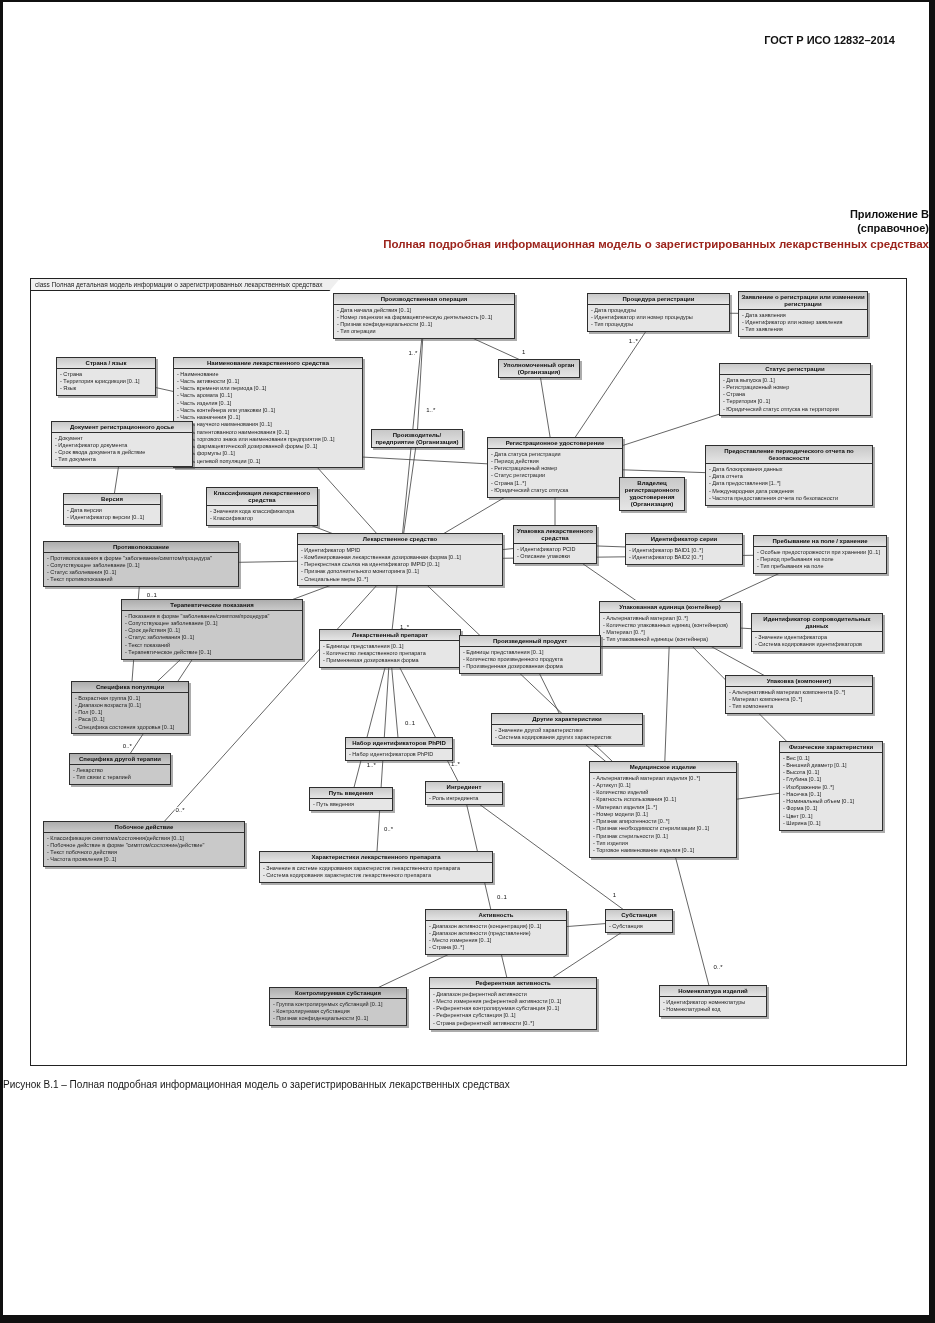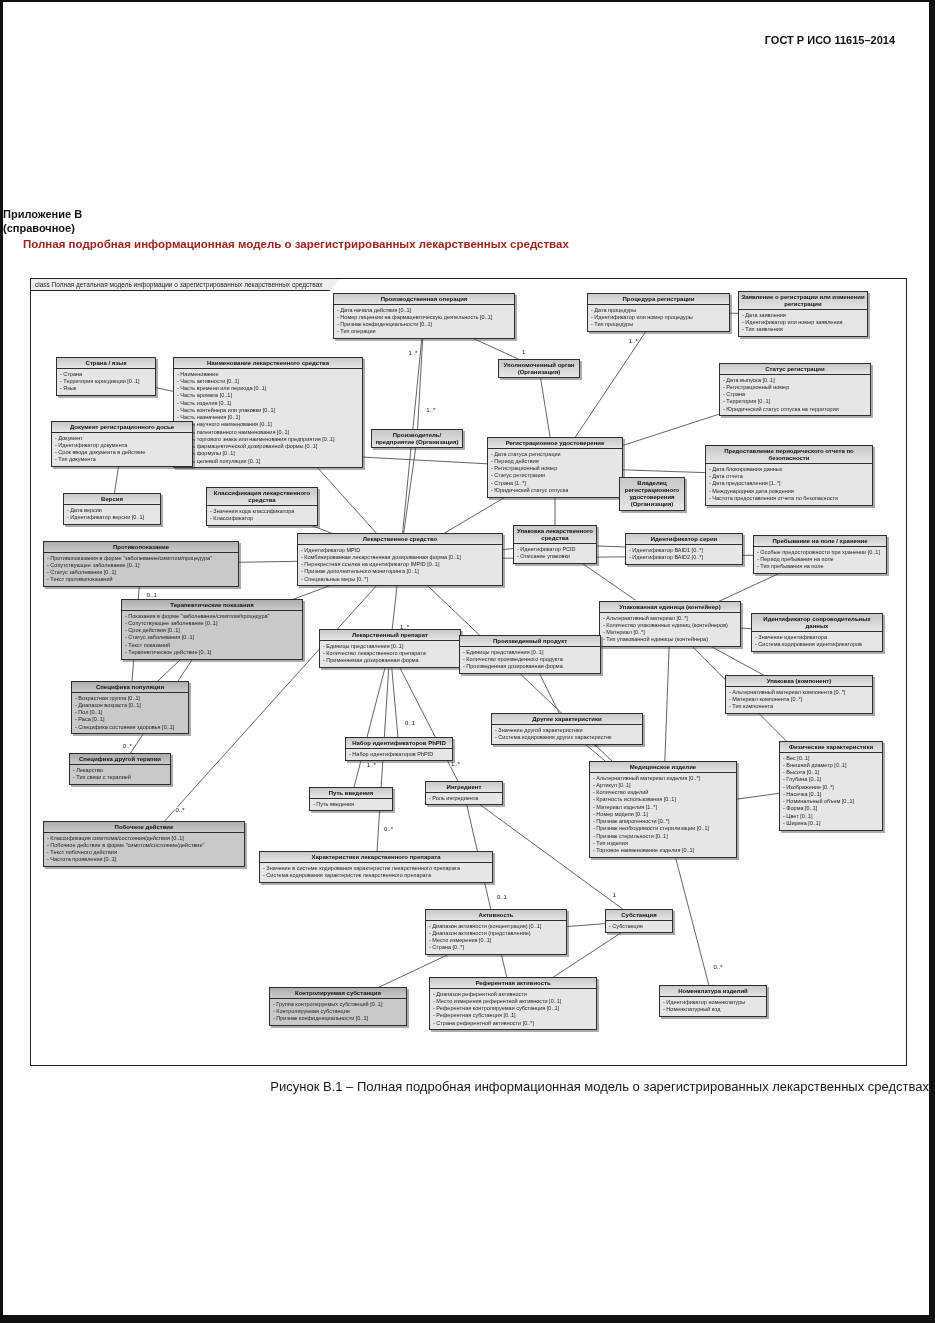--- a/index.html
+++ b/index.html
@@ -1,22 +1,22 @@
 <!DOCTYPE html>
 <html><head>
 <meta charset="utf-8">
 <style>
   * { margin:0; padding:0; box-sizing:border-box; }
   html,body { width:935px; height:1323px; }
   body { background:#101010; font-family:"Liberation Sans", sans-serif; position:relative; }
   .page { position:absolute; left:3px; top:2px; right:6px; bottom:8px; background:#ffffff; }
   .gost-header { position:absolute; top:32px; right:34px; font-size:11px; font-weight:bold; color:#111; }
-  .title-block { position:absolute; top:205px; left:0; right:0; text-align:left; font-weight:bold; color:#111; font-size:11px; line-height:1.3; }
+  .title-block { position:absolute; top:205px; left:0; right:0; text-align:right; font-weight:bold; color:#111; font-size:11px; line-height:1.3; }
   .title-main { font-size:11.5px; margin-top:1px;padding-left:20px; }
-  .caption { position:absolute; top:1077px; left:0; right:0; text-align:right; font-size:13px; color:#181818; }
+  .caption { position:absolute; top:1077px; left:0; right:0; text-align:left; font-size:10px; color:#181818; }
   .frame { position:absolute; left:27px; top:276px; width:877px; height:788px; border:1px solid #222; background:#fff; }
   .frame-tab { position:absolute; left:0; top:0; z-index:3; font-size:6.5px; color:#222; padding:2px 16px 2px 4px;
                background:#efefef; border-bottom:1px solid #222; border-right:1px solid #222;
                clip-path:polygon(0 0, 100% 0, calc(100% - 10px) 100%, 0 100%); }
   #edge-layer { position:absolute; left:0; top:0; width:877px; height:788px; }
   #edge-layer line { stroke:#3d3d3d; stroke-width:0.8; }
   #edge-layer text.mult { font-size:6px; fill:#101010; stroke:#ffffff; stroke-width:2px; paint-order:stroke;
                           font-family:"Liberation Sans", sans-serif; }
   .uml-box { position:absolute; border:1px solid #2e2e2e; background:#e2e2e2; box-shadow:2px 2px 0 rgba(70,70,70,0.45); z-index:2; }
   .uml-title { font-weight:bold; font-size:6px; line-height:1.2; text-align:center; padding:1.5px 2px;
@@ -25,21 +25,21 @@
   .uml-attr { font-size:5.5px; line-height:1.32; color:#1c1c1c; }
   .uml-box.shade { background:#c9c9c9; }
   .uml-box.shade .uml-title { background:linear-gradient(#adadad, #cacaca); }
   .uml-box.shade .uml-attrs { background:#c9c9c9; }
 </style>
 </head>
 <body>
 
 <div class="page">
 
-  <div class="gost-header">ГОСТ Р ИСО 11615–2014</div>
+  <div class="gost-header">ГОСТ Р ИСО 12832–2014</div>
 
   <div class="title-block">
     <div>Приложение В</div>
     <div>(справочное)</div>
     <div class="title-main" style="color: rgb(156, 36, 28);">Полная подробная информационная модель о зарегистрированных лекарственных средствах</div>
   </div>
 
   <div class="frame" id="diagram-canvas">
     <svg id="edge-layer" xmlns="http://www.w3.org/2000/svg">
         <line x1="393" y1="37" x2="369" y2="280.5"></line>

